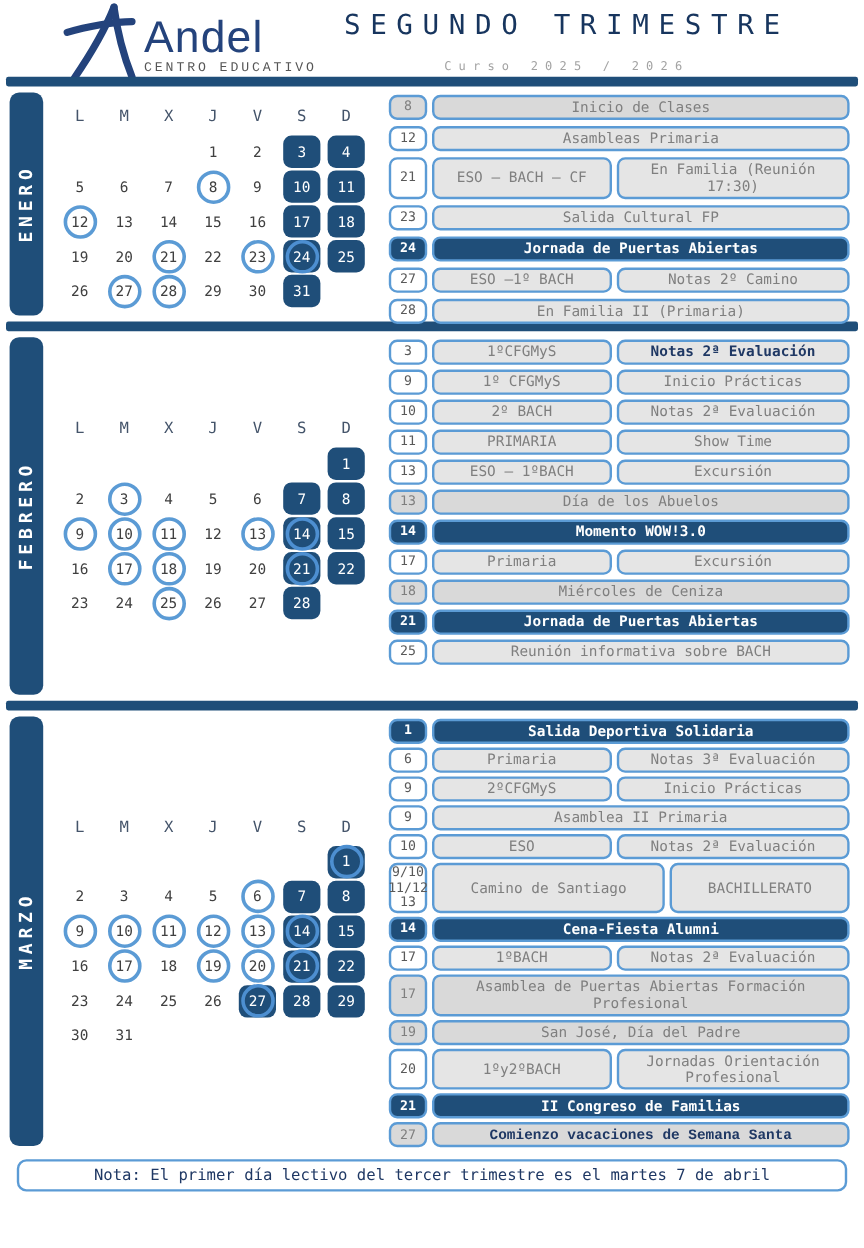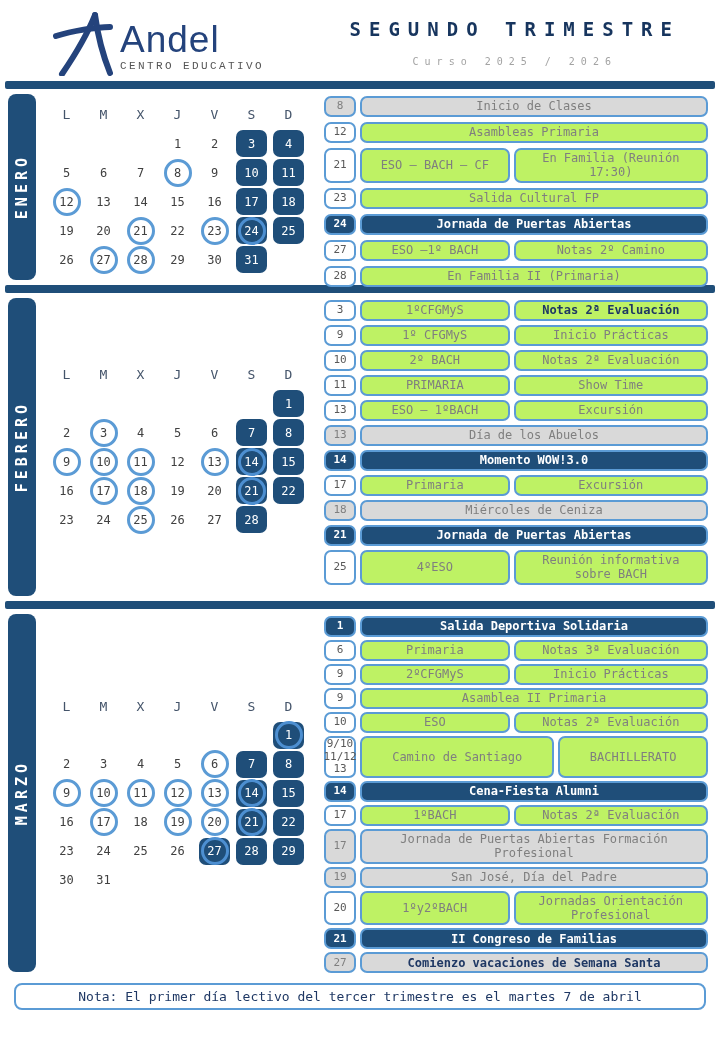--- a/index.html
+++ b/index.html
@@ -5,28 +5,28 @@
   :root{
     --navy:#1F4E79; --navy-text:#1F3864; --accent:#5B9BD5;
     --gray-fill:#D9D9D9; --gray-text:#7F7F7F; --day-num:#404040;
   }
   *{box-sizing:border-box;margin:0;padding:0;}
   html,body{background:#fff;}
   body{font-family:"DejaVu Sans Mono","Liberation Mono",monospace;}
   .page{width:720px;height:1040px;background:#fff;overflow:hidden;display:flex;flex-direction:column;}
 
   
-  .hdr{height:81px;display:flex;align-items:center;justify-content:space-between;padding:6px 36px 2px 52px;}
+  .hdr{height:64px;display:flex;align-items:center;justify-content:space-between;padding:6px 58px 2px 52px;}
   .logo{display:flex;align-items:flex-end;gap:6px;}
   .logo svg{display:block;}
   .logo-text{padding-bottom:4px;}
   .logo-name{font-family:"Liberation Sans",sans-serif;font-weight:300;font-size:37px;line-height:1;color:#24437C;letter-spacing:1px;}
   .logo-sub{font-family:Liberation Mono, monospace;font-size:11px;letter-spacing:2.4px;color:#555;margin-top:2px;}
   .titles{text-align:center;padding-right:4px;}
-  .title{color:#17355E;font-size:19px;font-weight:bold;letter-spacing:8px;white-space:nowrap;}
+  .title{color:#17355E;font-size:23px;font-weight:normal;letter-spacing:8px;white-space:nowrap;}
   .subtitle{color:#A3A3A3;font-size:10px;letter-spacing:6px;margin-top:16px;white-space:nowrap;}
 
   
   .divider{height:8px;background:var(--navy);border-radius:2px;margin:0 5px;flex:none;}
 
   
   .section{display:flex;gap:6px;padding:5px 8px;flex:none;}
   .month-bar{width:28px;flex:none;background:var(--navy);border-radius:8px;display:flex;align-items:center;justify-content:center;}
   .month-bar span{writing-mode:vertical-rl;transform:rotate(180deg);color:#fff;font-weight:bold;font-size:15px;letter-spacing:4px;}
 
@@ -41,27 +41,27 @@
   .day.dark.circled::after{border-color:#4D8FD1;}
 
   
   .events{flex:1;display:flex;flex-direction:column;gap:5px;padding:2px 4px 2px 0;justify-content:flex-start;}
   .events.dense{gap:4px;}
   .events.denser{gap:3px;}
   .ev-row{display:flex;gap:4px;align-items:stretch;}
   .ev-day{flex:none;width:32px;min-height:21px;border:2px solid var(--accent);border-radius:7px;background:#fff;color:#595959;
           display:flex;align-items:center;justify-content:center;font-size:11px;text-align:center;line-height:1.15;white-space:pre-line;padding:0 1px;}
   .ev-body{flex:1;display:flex;gap:4px;}
-  .ev-cell{flex:1;border:2px solid var(--accent);border-radius:7px;background:#bef264;color:var(--gray-text);
+  .ev-cell{flex:1;border:2px solid var(--accent);border-radius:7px;background:#e5e5e5;color:var(--gray-text);
            display:flex;align-items:center;justify-content:center;font-size:12px;text-align:center;line-height:1.2;padding:1px 6px;}
   .ev-cell.half{flex:0 0 43%;}
   .ev-row.gray .ev-day,.ev-row.gray .ev-cell{background:var(--gray-fill);color:var(--gray-text);}
   .ev-row.navy .ev-day,.ev-row.navy .ev-cell{background:var(--navy);color:#fff;font-weight:bold;border-color:var(--accent);}
   .ev-cell.emphasis{color:var(--navy-text);font-weight:bold;}
-  .ev-row.gray .ev-cell.emphasis{color:var(--navy-text);}
+  .ev-row.gray .ev-cell.emphasis{color:var(--navy-text);font-family:Liberation Mono, monospace;}
 
   
   .note{margin:6px 14px 0 14px;border:2px solid var(--accent);border-radius:8px;color:var(--navy-text);
         font-size:13px;text-align:center;padding:4px 10px;flex:none;}
 </style>
 </head>
 <body>
 
 <div class="page">
 
@@ -415,21 +415,20 @@
           </div>
           <div class="ev-row navy">
             <div class="ev-day">21</div>
             <div class="ev-body">
               <div class="ev-cell">Jornada de Puertas Abiertas</div>
             </div>
           </div>
           <div class="ev-row normal">
             <div class="ev-day">25</div>
             <div class="ev-body">
-              <div class="ev-cell half">4ºESO</div>
               <div class="ev-cell">Reunión informativa sobre BACH</div>
             </div>
           </div>
         </div>
       </div>
       <div class="divider"></div>
       <div class="section" style="height: 368px;">
         <div class="month-bar">
           <span>MARZO</span>
         </div>
@@ -595,21 +594,21 @@
           <div class="ev-row normal">
             <div class="ev-day">17</div>
             <div class="ev-body">
               <div class="ev-cell half">1ºBACH</div>
               <div class="ev-cell">Notas 2ª Evaluación</div>
             </div>
           </div>
           <div class="ev-row gray">
             <div class="ev-day">17</div>
             <div class="ev-body">
-              <div class="ev-cell">Jornada de Puertas Abiertas Formación Profesional</div>
+              <div class="ev-cell">Asamblea de Puertas Abiertas Formación Profesional</div>
             </div>
           </div>
           <div class="ev-row gray">
             <div class="ev-day">19</div>
             <div class="ev-body">
               <div class="ev-cell">San José, Día del Padre</div>
             </div>
           </div>
           <div class="ev-row normal">
             <div class="ev-day">20</div>

